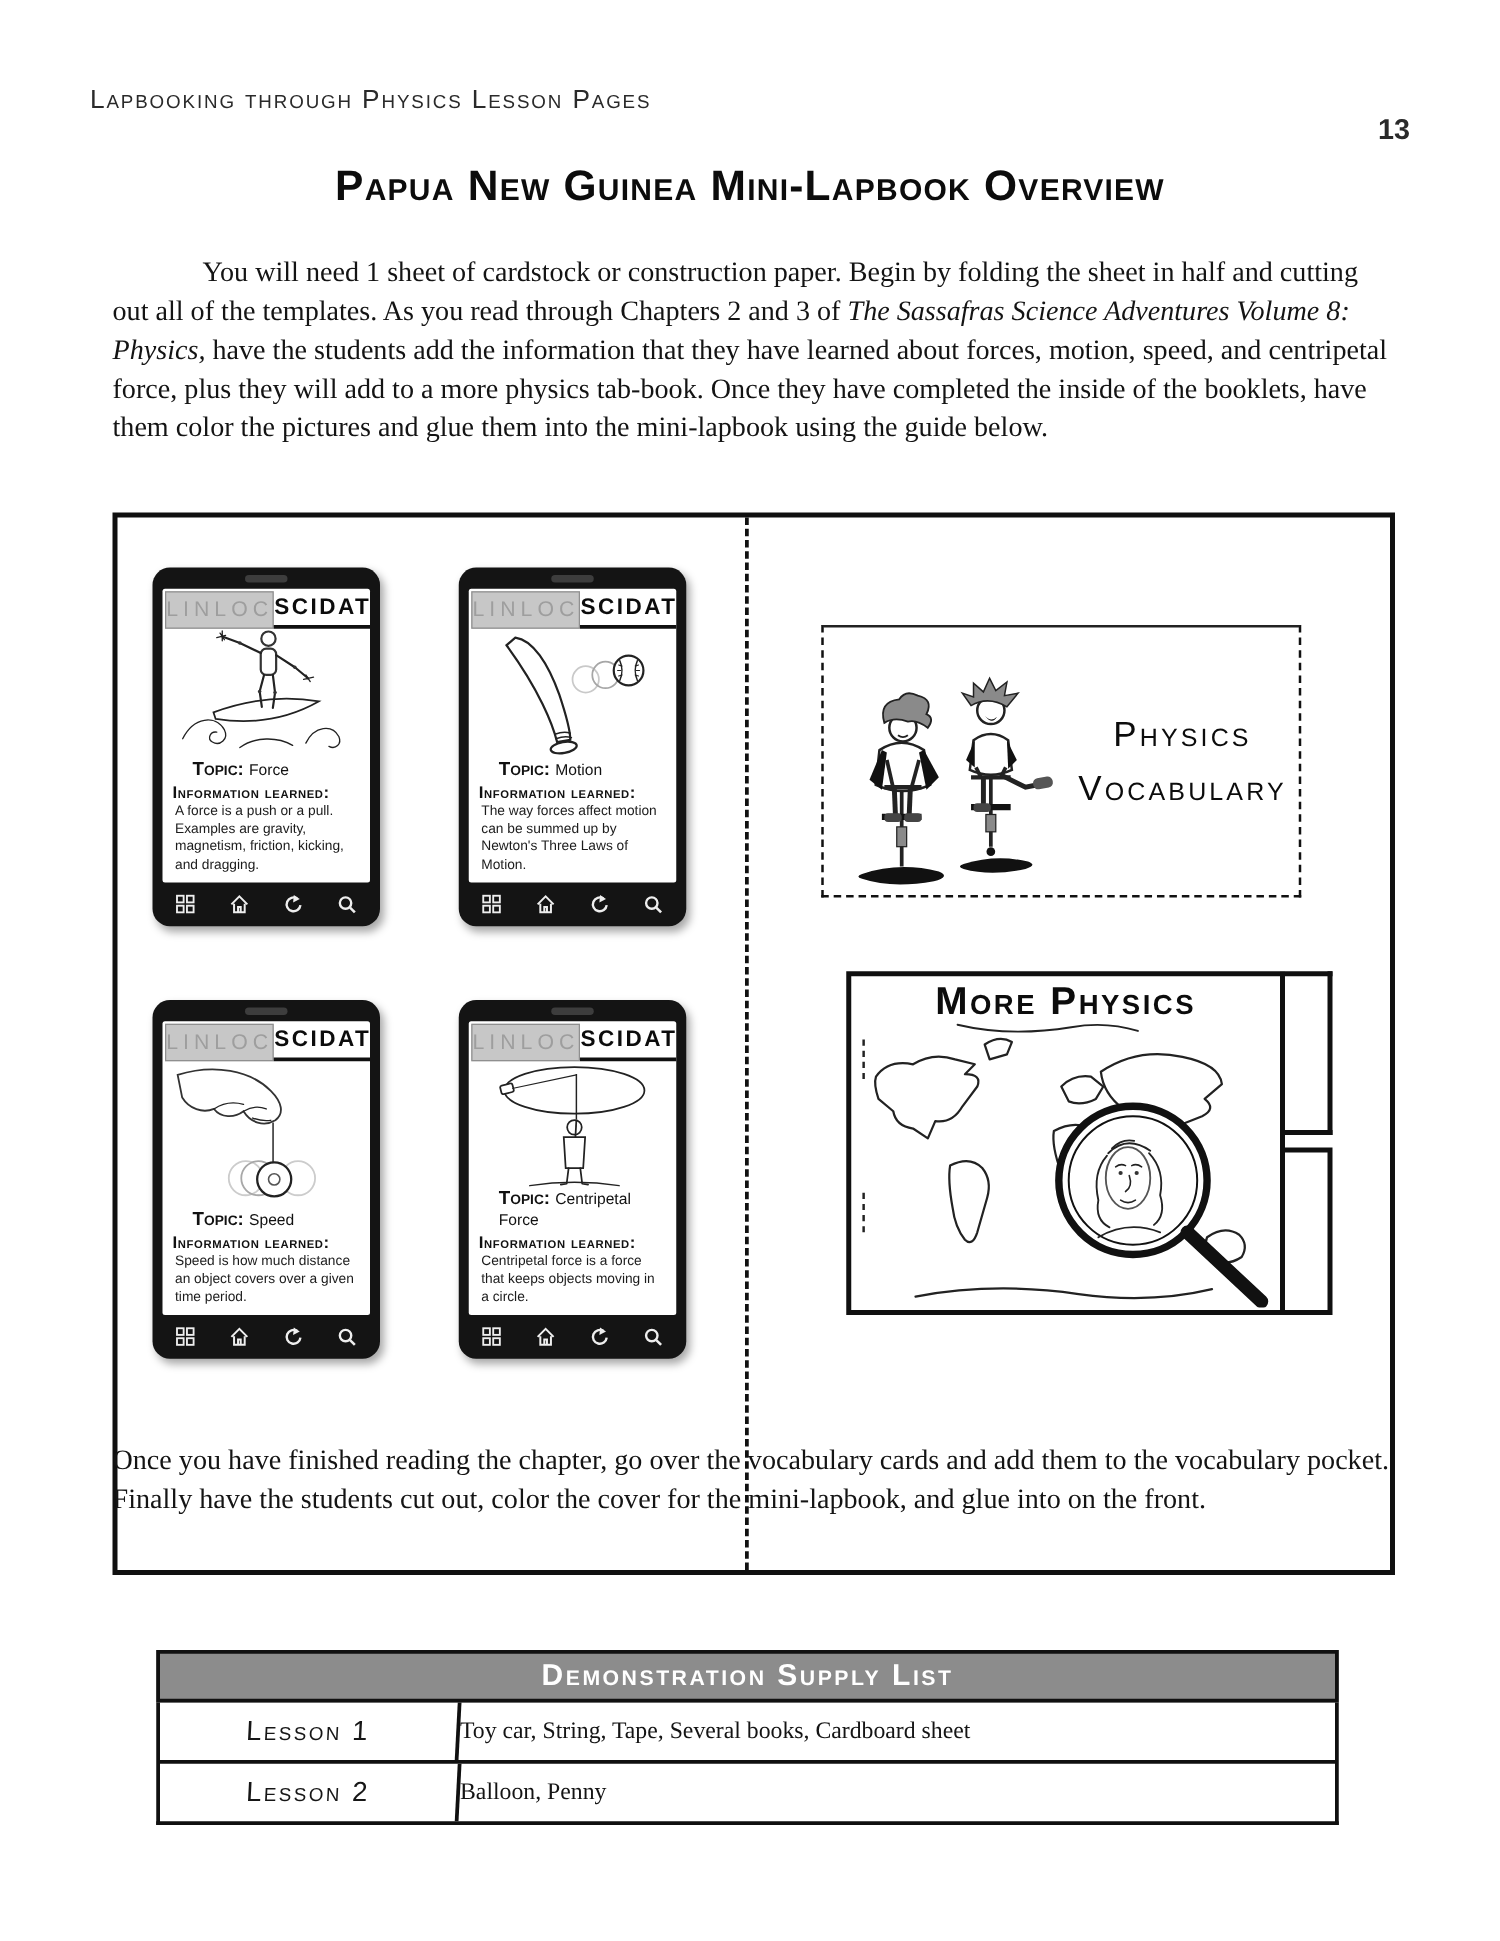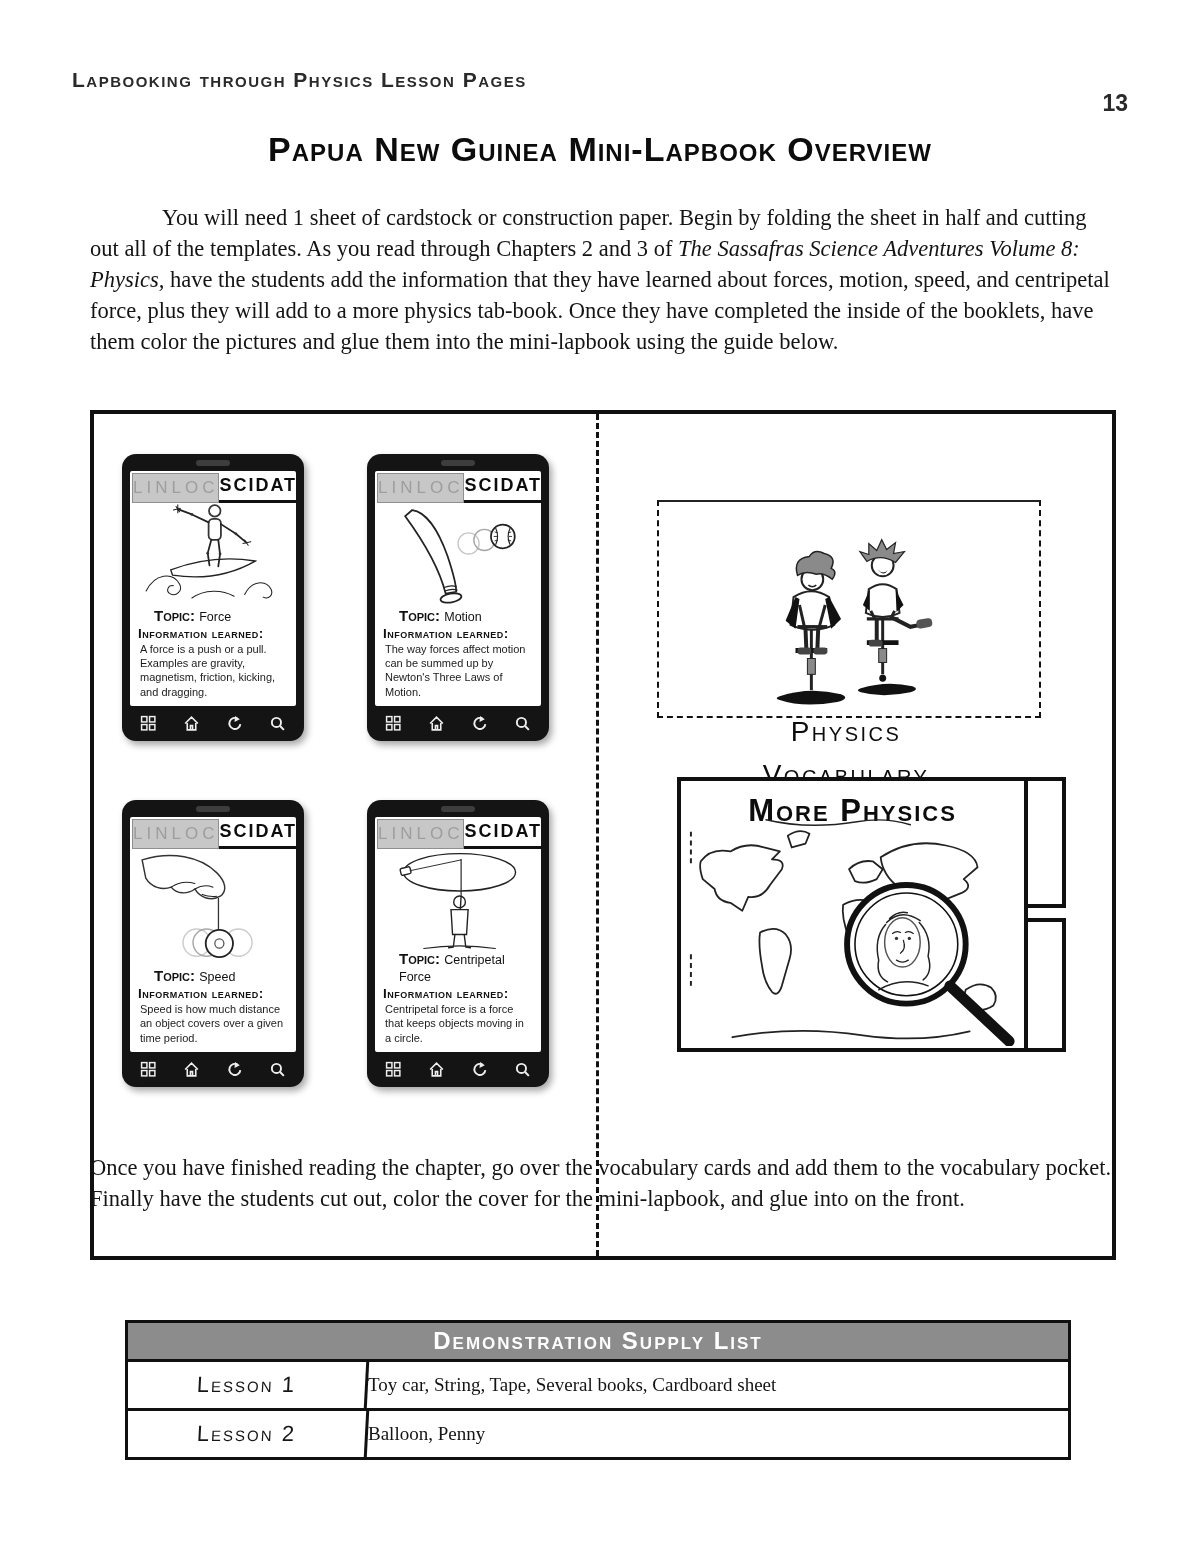--- a/index.html
+++ b/index.html
@@ -4,21 +4,21 @@
 <style>
   html,body{margin:0;padding:0;}
   body{
     width:1200px;height:1553px;position:relative;background:#ffffff;
     font-family:"Liberation Sans",sans-serif;color:#111;overflow:hidden;
   }
   .serif{font-family:"Liberation Serif",serif;}
 
   
   .running-header{position:absolute;left:72px;top:68px;font-size:21px;
-    font-variant:small-caps;letter-spacing:1.5px;font-weight:700;color:#2a2a2a;}
+    font-variant:small-caps;letter-spacing:1.5px;font-weight:400;color:#2a2a2a;}
   .page-number{position:absolute;right:72px;top:66px;font-size:23px;font-weight:600;color:#2a2a2a;margin-top:24px;}
 
   
   .page-title{position:absolute;left:0;top:130px;width:1200px;text-align:center;
     font-size:34px;font-weight:700;font-variant:small-caps;letter-spacing:1px;color:#0c0c0c;}
 
   
   .para{position:absolute;left:90px;width:1024px;font-family:"Liberation Serif",serif;
     font-size:22.5px;line-height:31px;color:#141414;text-align:left;}
   .para.intro{top:202px;text-indent:72px;}
@@ -50,30 +50,30 @@
   .info-label{flex:0 0 auto;padding:1px 8px 1px;font-variant:small-caps;font-weight:700;
     font-size:13.5px;letter-spacing:.5px;}
   .info-text{flex:0 0 auto;padding:0 10px 7px;font-size:11px;line-height:1.3;color:#1b1b1b;}
   .navbar{position:absolute;left:12px;right:12px;bottom:5px;height:26px;display:flex;
     align-items:center;justify-content:space-between;padding:0 6px;}
   .navbar svg{width:17px;height:17px;}
 
   
   .pocket{position:absolute;left:563px;top:86px;width:384px;height:218px;box-sizing:border-box;
     border-top:2px solid #222;border-left:2px dashed #111;border-right:2px dashed #111;
-    border-bottom:2px dashed #111;display:flex;align-items:center;flex-direction:column;}
+    border-bottom:2px dashed #111;display:flex;align-items:center;}
   .pocket-illus{width:200px;height:208px;flex:0 0 auto;}
   .pocket-illus svg{width:100%;height:100%;}
   .pocket-label{flex:1;text-align:center;font-variant:small-caps;font-size:28px;
     letter-spacing:2.5px;font-weight:500;line-height:1.55;color:#0c0c0c;padding-right:6px;}
 
   
   .tabbook{position:absolute;left:583px;top:363px;width:351px;height:275px;box-sizing:border-box;
     border:4px solid #101010;background:#fff;}
-  .tabbook-title{position:absolute;left:0;top:12px;width:100%;text-align:center;
+  .tabbook-title{position:absolute;left:0;top:2px;width:100%;text-align:center;
     font-variant:small-caps;font-size:31px;font-weight:600;letter-spacing:2px;color:#0c0c0c;}
   .tabbook-illus{position:absolute;left:2px;right:2px;top:34px;bottom:2px;}
   .tabbook-illus svg{width:100%;height:100%;}
   .tab{position:absolute;width:42px;background:#fff;border:4px solid #101010;box-sizing:border-box;}
   .tab.tab-1{left:930px;top:363px;height:131px;border-left:none;}
   .tab.tab-2{left:930px;top:504px;height:134px;border-left:4px solid #101010;}
 
   
   .supply-table{position:absolute;left:125px;top:1320px;width:946px;box-sizing:border-box;}
   .supply-header{background:#8c8c8c;border:3px solid #101010;box-sizing:border-box;height:42px;

